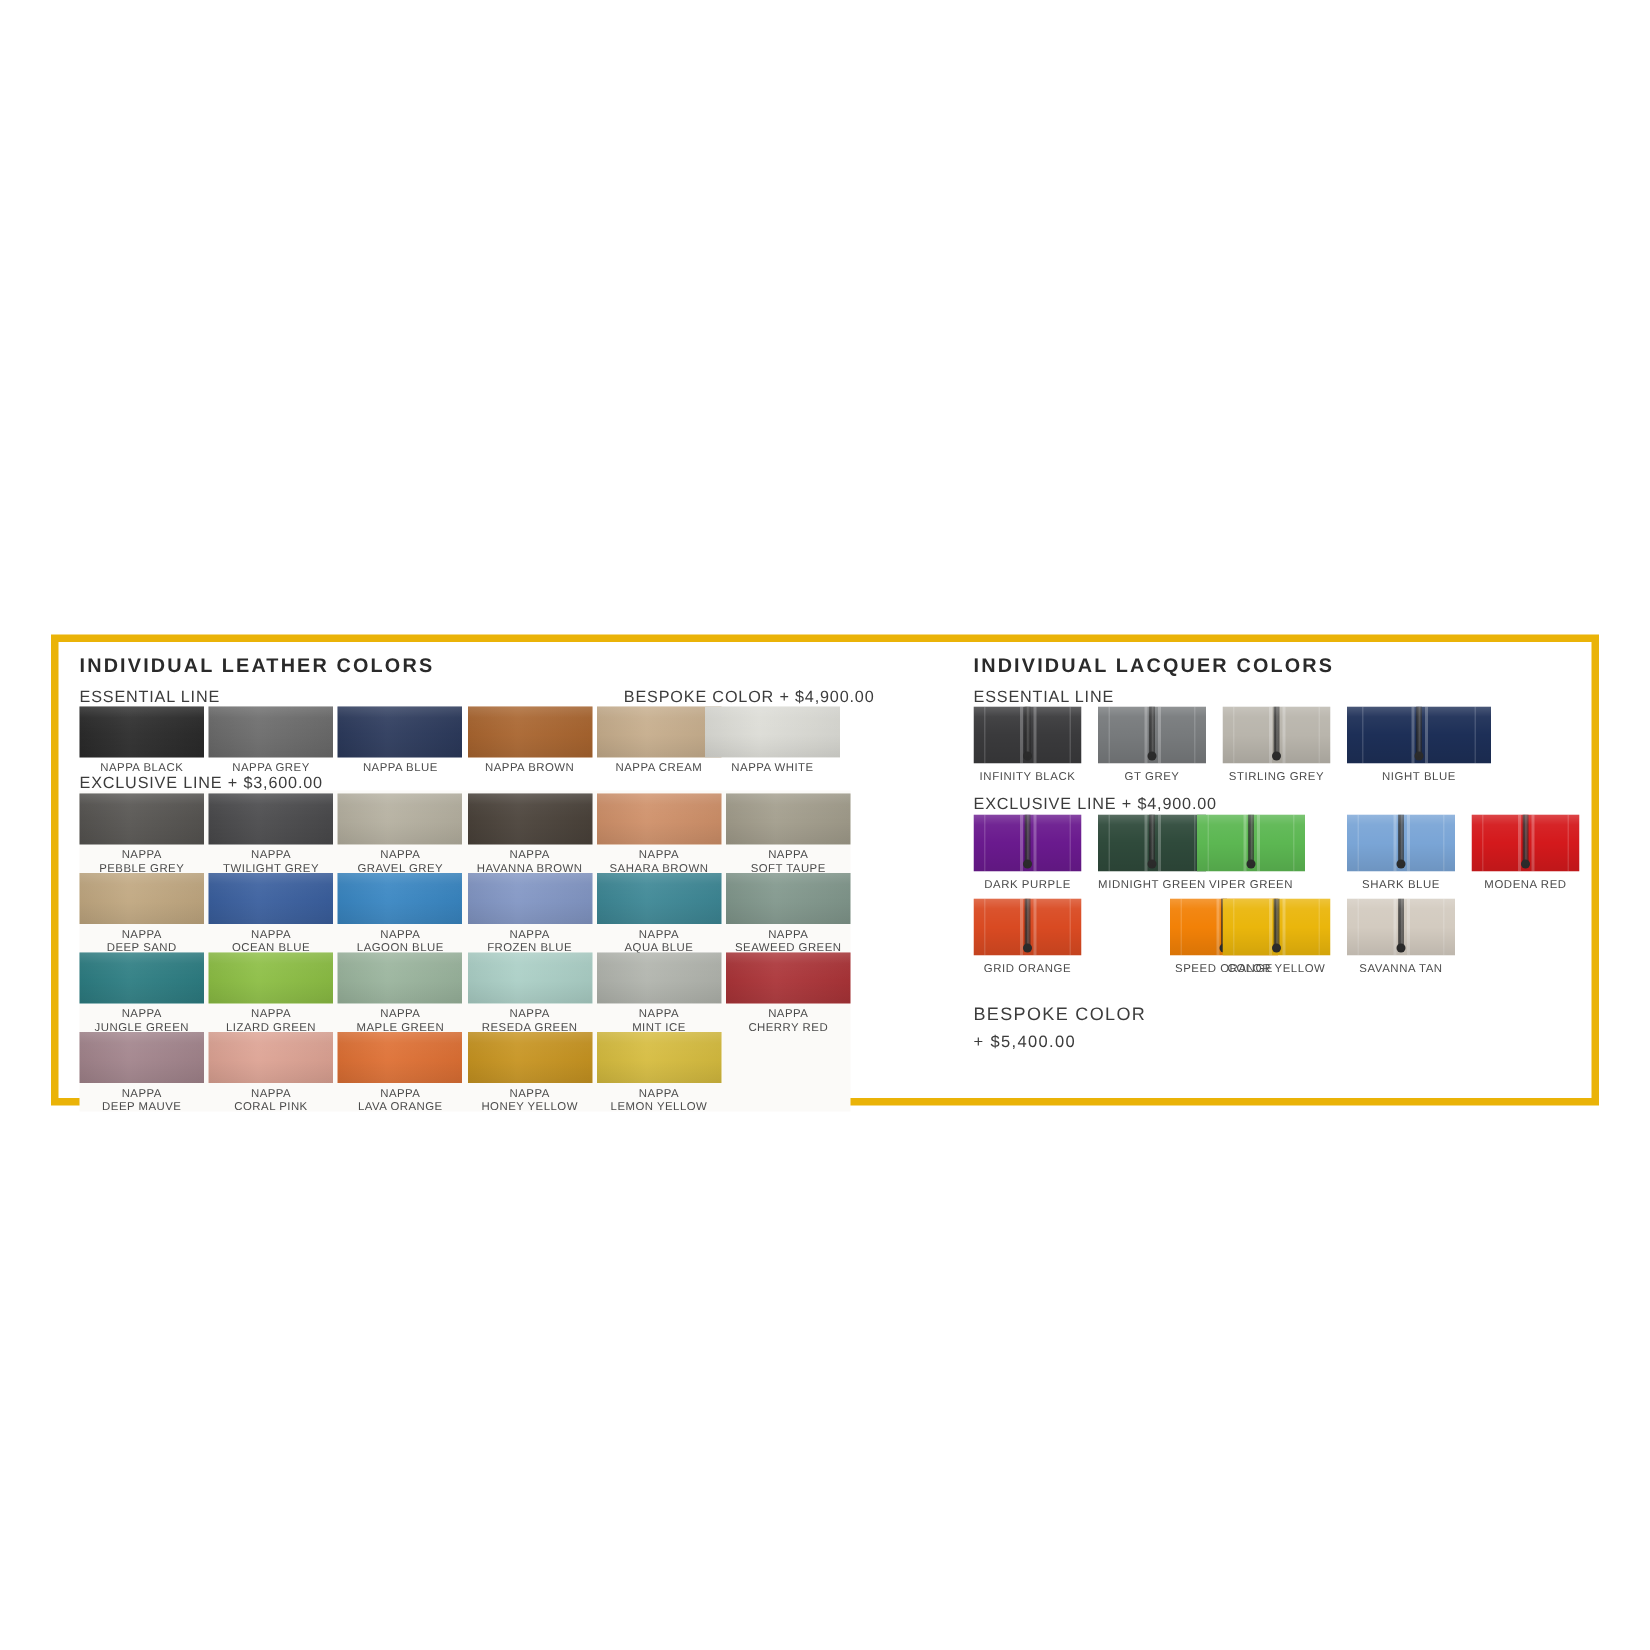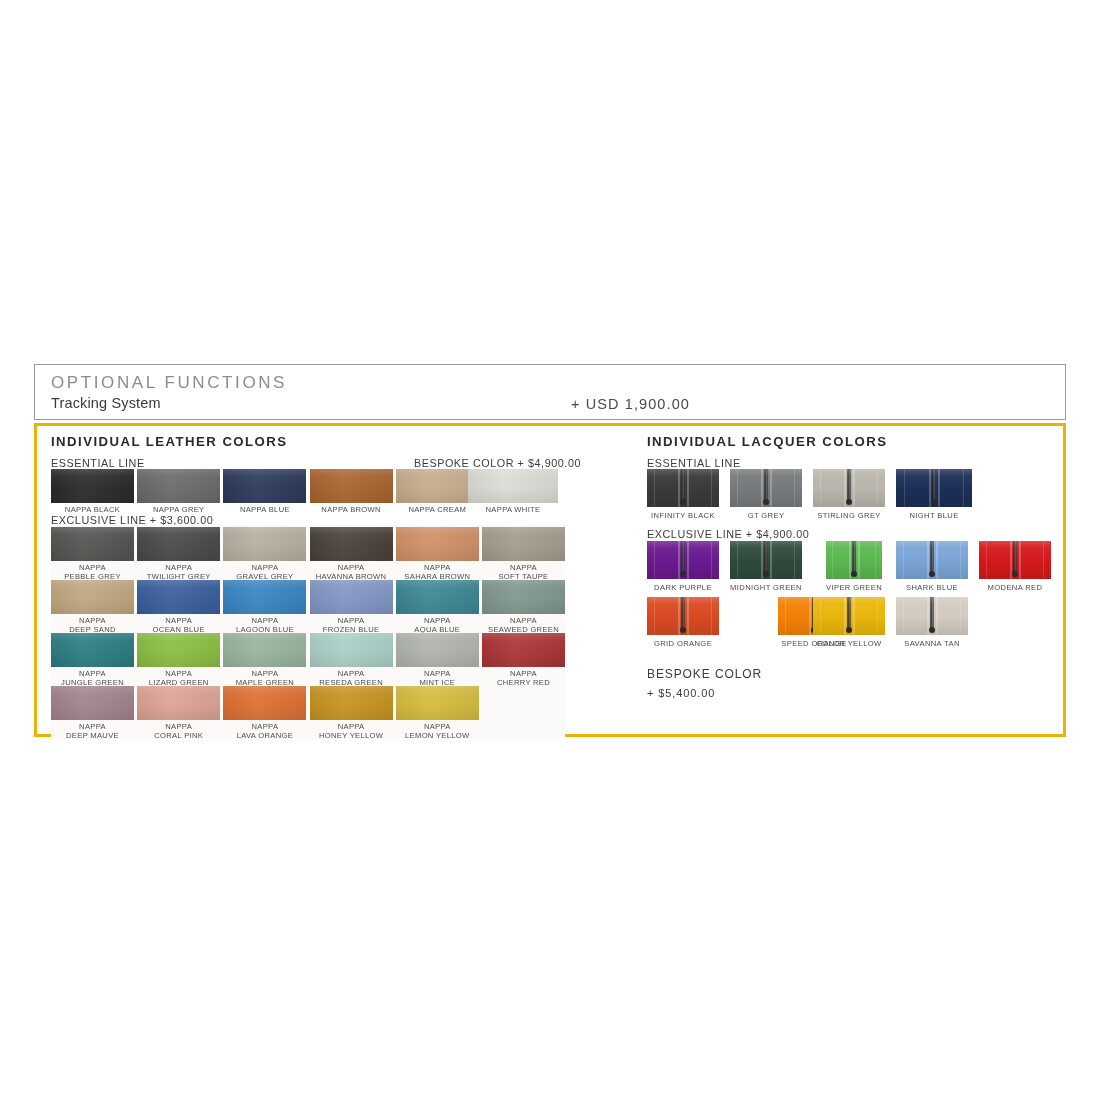--- a/index.html
+++ b/index.html
@@ -67,21 +67,21 @@
     white-space: nowrap;
   }
 
   
   .content-box {
     position: absolute;
     left: 34px;
     top: 423px;
     width: 1032px;
     height: 314px;
-    border: 3px solid #eab308;
+    border: 5px solid #eab308;
     box-sizing: border-box;
     background: #fff;
   }
 
   .col {
     position: absolute;
     top: 0;
   }
   .col-leather { left: 14px; width: 530px; }
   .col-lacquer { left: 610px; width: 420px; }
@@ -229,27 +229,20 @@
     line-height: 16px;
     margin-top: 3px;
     white-space: nowrap;
   }
 </style>
 </head>
 <body>
 
 <div id="sheet">
 
-  <div class="header-box">
-    <div class="header-left">
-      <div class="opt-title">OPTIONAL FUNCTIONS</div>
-      <div class="opt-sub">Tracking System</div>
-    </div>
-    <div class="header-price">+ USD 1,900.00</div>
-  </div>
 
   <div class="content-box">
 
     <div class="col col-leather">
       <div class="section-title">INDIVIDUAL LEATHER COLORS</div>
       <div class="line-label" style="top:31px;">ESSENTIAL LINE</div>
       <div class="line-label right" style="top:31px;">BESPOKE COLOR  + $4,900.00</div>
       <div class="line-label" style="top:88px;">EXCLUSIVE LINE + $3,600.00</div>
       <div class="tint-block" id="leather-tint" style="left: 0px; top: 99px; width: 514px; height: 214px;"></div>
       <div class="grid" id="leather-essential-grid" style="top:43px;">
@@ -550,21 +543,21 @@
               <div class="gapL"></div>
               <div class="gapR"></div>
               <div class="seamL"></div>
               <div class="seamR"></div>
               <div class="spine"></div>
               <div class="spine-cap"></div>
               <div class="gloss"></div>
             </div>
             <div class="cap-lq">STIRLING GREY</div>
           </div>
-          <div class="cell" style="left: 249px; top: 0px; width: 76px;">
+          <div class="cell" style="left: 249px; top: 0px; width: 96px;">
             <div class="lq">
               <div class="body" style="background: rgb(29, 47, 87);"></div>
               <div class="gapL"></div>
               <div class="gapR"></div>
               <div class="seamL"></div>
               <div class="seamR"></div>
               <div class="spine"></div>
               <div class="spine-cap"></div>
               <div class="gloss"></div>
             </div>
@@ -591,21 +584,21 @@
               <div class="gapL"></div>
               <div class="gapR"></div>
               <div class="seamL"></div>
               <div class="seamR"></div>
               <div class="spine"></div>
               <div class="spine-cap"></div>
               <div class="gloss"></div>
             </div>
             <div class="cap-lq">MIDNIGHT GREEN</div>
           </div>
-          <div class="cell" style="left: 179px; top: 0px; width: 56px;">
+          <div class="cell" style="left: 149px; top: 0px; width: 72px;">
             <div class="lq">
               <div class="body" style="background: rgb(92, 183, 82);"></div>
               <div class="gapL"></div>
               <div class="gapR"></div>
               <div class="seamL"></div>
               <div class="seamR"></div>
               <div class="spine"></div>
               <div class="spine-cap"></div>
               <div class="gloss"></div>
             </div>

